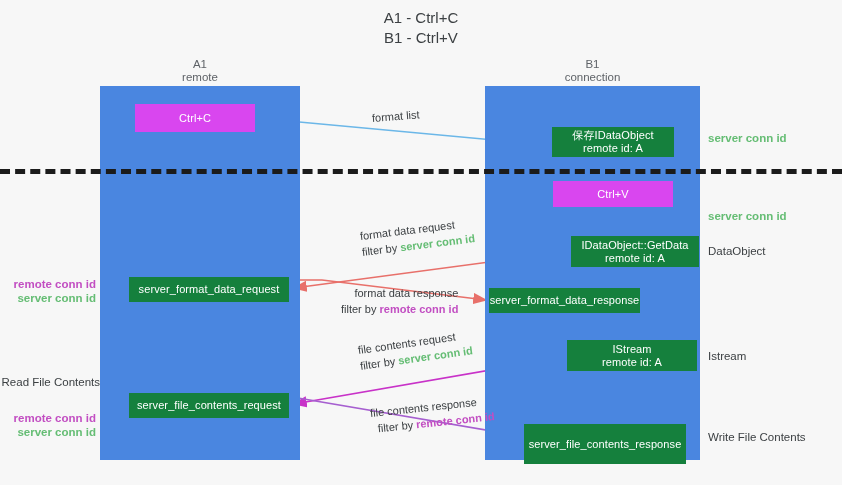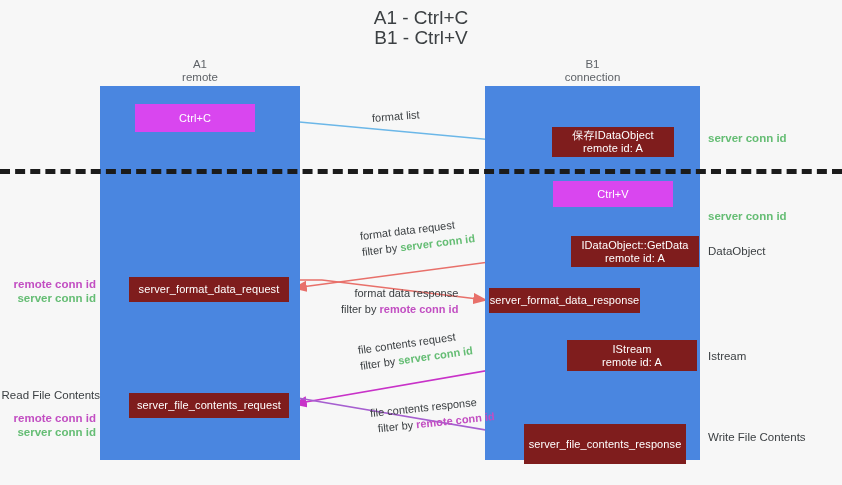--- a/index.html
+++ b/index.html
@@ -22,21 +22,21 @@
     height: 485px;
   }
   .abs { position: absolute; }
 
   
   #title {
     top: 8px;
     left: 0;
     width: 842px;
     text-align: center;
-    font-size: 19px;
+    font-size: 15px;
     line-height: 20px;
     color: #3c4043;
     white-space: pre-line;
   }
 
   
   .col-header {
     text-align: center;
     font-size: 11.5px;
     line-height: 13px;
@@ -72,21 +72,21 @@
     font-size: 11px;
     line-height: 13px;
     display: flex;
     flex-direction: column;
     align-items: center;
     justify-content: center;
     white-space: pre-line;
     letter-spacing: 0.1px;
   }
   .box.green  { background: #d946ef; }
-  .box.orange { background: #7f1d1d; }
+  .box.orange { background: #15803d; }
 
   #box-ctrl-c          { top: 104px; left: 135px; width: 120px; height: 28px; }
   #box-idataobject     { top: 127px; left: 552px; width: 122px; height: 30px; }
   #box-ctrl-v          { top: 181px; left: 553px; width: 120px; height: 26px; }
   #box-getdata         { top: 236px; left: 551px; width: 128px; height: 31px; margin-left: 20px; }
   #box-fmt-req         { top: 277px; left: 129px; width: 160px; height: 25px; }
   #box-fmt-resp        { top: 288px; left: 489px; width: 151px; height: 25px; }
   #box-istream         { top: 340px; left: 567px; width: 130px; height: 31px; }
   #box-file-req        { top: 393px; left: 129px; width: 160px; height: 25px; }
   #box-file-resp       { top: 424px; left: 524px; width: 162px; height: 40px; }
@@ -106,21 +106,21 @@
   #lbl-istream       { top: 349px; left: 708px; }
   #lbl-write-file    { top: 430px; left: 708px; }
 
   
   .left-label {
     font-size: 11.5px;
     line-height: 14px;
     text-align: right;
   }
   #lbl-left-conn-1 { top: 277px; left: 0px; width: 96px; }
-  #lbl-read-file   { top: 388px; left: 0px; width: 100px; }
+  #lbl-read-file   { top: 375px; left: 0px; width: 100px; }
   #lbl-left-conn-2 { top: 411px; left: 0px; width: 96px; }
 
   
   .flow-label {
     font-size: 11px;
     line-height: 16px;
     color: #3c4043;
     white-space: nowrap;
   }
   .flow-label .b { font-weight: bold; }

